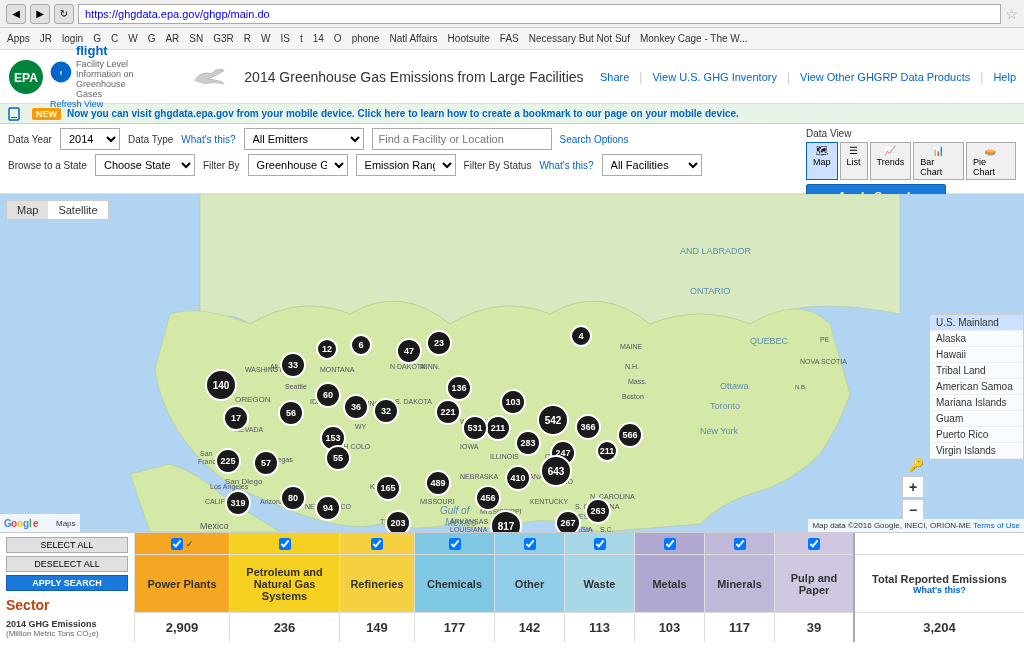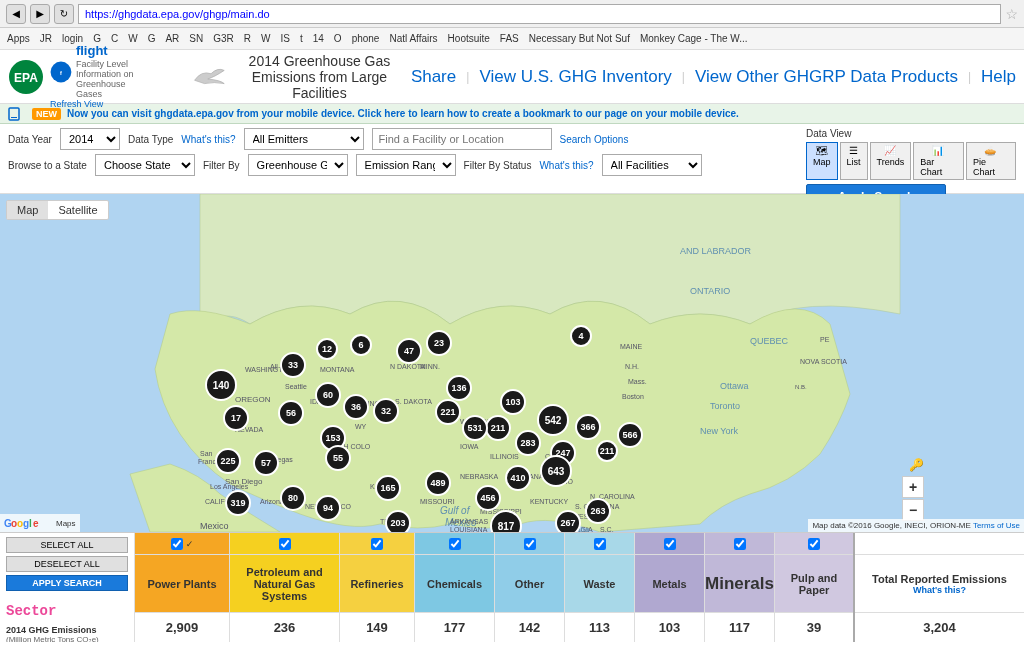--- a/index.html
+++ b/index.html
@@ -59,21 +59,21 @@
       font-size: 13px; font-weight: bold; color: #0066cc; line-height: 1.1;
     }
     .flight-sub { font-size: 9px; color: #666; }
     .epa-title {
       flex: 1; text-align: center; font-size: 14px; color: #333; font-weight: normal;
     }
     .epa-nav-links {
       display: flex; gap: 10px; align-items: center;
     }
     .epa-nav-link {
-      font-size: 17px; color: #0066cc; cursor: pointer; text-decoration: none;
+      font-size: 11px; color: #0066cc; cursor: pointer; text-decoration: none;
     }
     .epa-nav-separator { color: #ccc; }
 
     
     .mobile-bar {
       background: #e8f4e8;
       border-bottom: 1px solid #c0d8c0;
       padding: 2px 8px;
       font-size: 10px;
       color: #333;
@@ -473,20 +473,31 @@
   <div class="m" style="top:271px;left:505px;">410</div>
   <div class="m" style="top:316px;left:385px;">203</div>
   <div class="m lg" style="top:316px;left:490px;">817</div>
   <div class="m" style="top:316px;left:555px;">267</div>
   <div class="m" style="top:304px;left:585px;">263</div>
 
   <div class="m sm" style="top:246px;left:596px;">211</div>
   <div class="m" style="top:228px;left:617px;">566</div>
   <div class="m" style="top:221px;left:462px;">531</div>
 
+  <div class="region-panel" style="position:absolute;right:0;top:120px;background:rgba(255,255,255,0.92);border:1px solid #ccc;width:95px;">
+    <div class="region-item active">U.S. Mainland</div>
+    <div class="region-item">Alaska</div>
+    <div class="region-item">Hawaii</div>
+    <div class="region-item">Tribal Land</div>
+    <div class="region-item">American Samoa</div>
+    <div class="region-item">Mariana Islands</div>
+    <div class="region-item">Guam</div>
+    <div class="region-item">Puerto Rico</div>
+    <div class="region-item">Virgin Islands</div>
+  </div>
 
   <div style="position:absolute;right:100px;top:264px;">
     🔑
   </div>
   <div style="position:absolute;right:100px;top:282px;display:flex;flex-direction:column;gap:1px;">
     <div class="zoom-btn">+</div>
     <div class="zoom-btn">−</div>
   </div>
 
   <div style="position:absolute;bottom:0;left:0;background:rgba(255,255,255,0.8);font-size:9px;padding:2px 4px;color:#333;display:flex;align-items:center;gap:2px;">
@@ -507,21 +518,21 @@
 </div>
 
 <div style="display:flex;width:1024px;height:110px;background:#fff;border-top:1px solid #ccc;overflow:hidden;">
 
   <div style="width:135px;background:#fff;border-right:1px solid #ddd;display:flex;flex-direction:column;padding:4px 6px;flex-shrink:0;">
     <div style="display:flex;flex-direction:column;gap:3px;margin-bottom:4px;">
       <button class="btn-select-all" style="background:#e0e0e0;border:1px solid #aaa;padding:2px 4px;font-size:9px;cursor:pointer;text-align:center;">SELECT ALL</button>
       <button class="btn-deselect-all" style="background:#e0e0e0;border:1px solid #aaa;padding:2px 4px;font-size:9px;cursor:pointer;text-align:center;">DESELECT ALL</button>
       <button class="btn-apply-search" style="background:#1a7adb;color:#fff;border:1px solid #1060b0;padding:2px 4px;font-size:9px;cursor:pointer;font-weight:bold;text-align:center;">APPLY SEARCH</button>
     </div>
-    <div style="font-size:14px;font-weight:bold;color:#ec4899;margin-top:8px;font-family:Liberation Mono, monospace;">Sector</div>
+    <div style="font-size:14px;font-weight:bold;color:#c2410c;margin-top:2px;">Sector</div>
     <div style="margin-top:6px;">
       <div class="ghg-row-label" style="font-size:9px;font-weight:bold;color:#333;">2014 GHG Emissions</div>
       <div class="ghg-row-sub" style="font-size:8px;color:#666;">(Million Metric Tons CO₂e)</div>
     </div>
   </div>
 
   <div style="display:flex;flex-direction:column;width:95px;background:#f5a623;border-right:1px solid #ddd;flex-shrink:0;">
     <div style="height:22px;display:flex;align-items:center;justify-content:center;background:#f5a623;border-bottom:1px solid #ddd;gap:3px;">
       <input type="checkbox" checked="" style="width: 12px; height: 12px;">
       <span style="font-size:9px;color:#333;">✓</span>
@@ -603,21 +614,21 @@
     </div>
     <div style="height:30px;display:flex;align-items:center;justify-content:center;font-size:13px;font-weight:bold;color:#333;border-top:1px solid #ddd;background:#fff;">
       <span>103</span>
     </div>
   </div>
 
   <div style="display:flex;flex-direction:column;width:70px;background:#c0b8d8;border-right:1px solid #ddd;flex-shrink:0;">
     <div style="height:22px;display:flex;align-items:center;justify-content:center;background:#c0b8d8;border-bottom:1px solid #ddd;">
       <input type="checkbox" checked="" style="width: 12px; height: 12px;">
     </div>
-    <div style="flex:1;display:flex;align-items:center;justify-content:center;text-align:center;font-size:17px;font-weight:bold;color:#333;padding:4px 3px;background:#c0b8d8;">
+    <div style="flex:1;display:flex;align-items:center;justify-content:center;text-align:center;font-size:11px;font-weight:bold;color:#333;padding:4px 3px;background:#c0b8d8;">
       <span>Minerals</span>
     </div>
     <div style="height:30px;display:flex;align-items:center;justify-content:center;font-size:13px;font-weight:bold;color:#333;border-top:1px solid #ddd;background:#fff;">
       <span>117</span>
     </div>
   </div>
 
   <div style="display:flex;flex-direction:column;width:80px;background:#d0c8e0;border-right:2px solid #aaa;flex-shrink:0;">
     <div style="height:22px;display:flex;align-items:center;justify-content:center;background:#d0c8e0;border-bottom:1px solid #ddd;">
       <input type="checkbox" checked="" style="width: 12px; height: 12px;">

